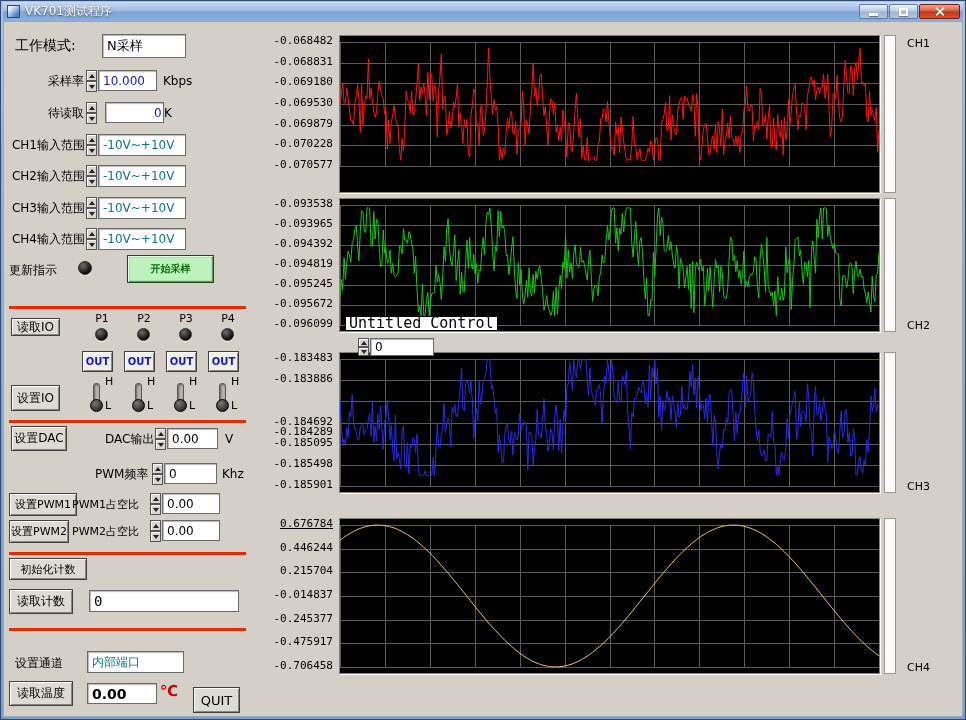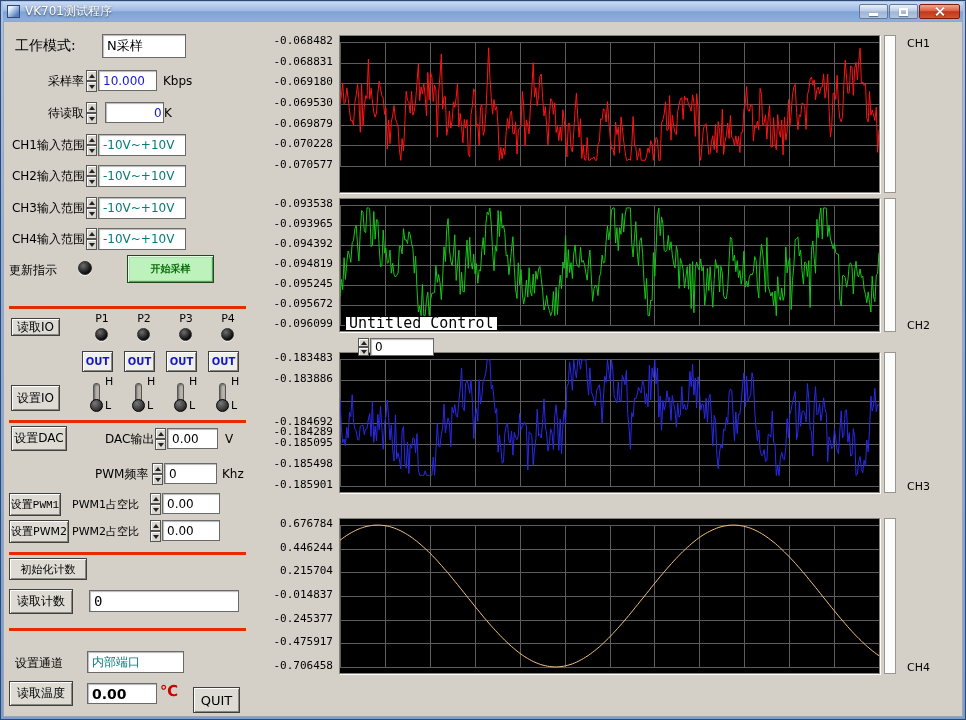--- a/index.html
+++ b/index.html
@@ -208,21 +208,21 @@
     <div class="sb">
         <span class="tri-up"></span>
       </div>
     <div class="sb">
         <span class="tri-down"></span>
       </div>
   </div>
   <div class="field" style="left:163px;top:462px;width:53px;height:21px;">0</div>
   <span class="lbl" style="left:221px;top:466px;">Khz</span>
 
-  <div class="btn" style="left:8px;top:492px;width:52px;height:23px;font-size:11px;font-family:Liberation Mono, monospace;">设置PWM1</div>
+  <div class="btn" style="left:8px;top:492px;width:68px;height:23px;font-size:11px;">设置PWM1</div>
   <span class="lbl" style="left:71px;top:497px;font-size:11px;">PWM1占空比</span>
   <div class="spin" style="left:149px;top:492px;height:22px;">
     <div class="sb">
         <span class="tri-up"></span>
       </div>
     <div class="sb">
         <span class="tri-down"></span>
       </div>
   </div>
   <div class="field" style="left:161px;top:492px;width:58px;height:21px;">0.00</div>
@@ -367,21 +367,21 @@
           <line x1="539.5" y1="6" x2="539.5" y2="133" stroke="#5c5c5c" stroke-width="1"></line>
           <polyline points="0.0,45.7 1.4,74.4 2.7,90.0 4.1,86.0 5.4,92.8 6.8,74.4 8.1,85.0 9.5,59.2 10.8,63.6 12.2,41.6 13.5,69.3 14.9,75.9 16.2,78.3 17.6,86.3 18.9,87.2 20.3,73.2 21.6,72.4 23.0,72.3 24.3,81.5 25.7,76.1 27.0,75.8 28.4,66.0 29.7,60.6 31.1,83.4 32.4,48.6 33.8,89.3 35.1,73.1 36.5,87.6 37.8,61.4 39.2,77.0 40.5,53.2 41.9,74.5 43.2,96.3 44.6,70.3 45.9,63.3 47.3,47.1 48.6,64.4 50.0,86.9 51.3,72.0 52.7,96.5 54.0,108.0 55.4,61.9 56.7,105.8 58.1,99.8 59.4,106.3 60.8,115.8 62.1,78.0 63.5,73.5 64.8,109.7 66.2,115.2 67.5,89.0 68.9,120.7 70.2,91.4 71.6,95.2 72.9,84.8 74.3,85.9 75.6,99.8 77.0,80.8 78.4,117.1 79.7,122.4 81.1,122.4 82.4,122.4 83.8,122.4 85.1,117.8 86.5,122.4 87.8,122.4 89.2,122.4 90.5,122.4 91.9,122.4 93.2,104.2 94.6,122.4 95.9,98.6 97.3,70.6 98.6,92.9 100.0,94.1 101.3,81.3 102.7,74.3 104.0,51.1 105.4,79.7 106.7,71.4 108.1,65.2 109.4,69.3 110.8,93.7 112.1,54.2 113.5,59.9 114.8,51.6 116.2,63.0 117.5,64.0 118.9,48.1 120.2,35.7 121.6,15.0 122.9,54.8 124.3,57.7 125.6,30.4 127.0,27.8 128.3,32.1 129.7,40.3 131.0,26.9 132.4,49.1 133.7,85.5 135.1,63.9 136.4,55.7 137.8,68.3 139.1,26.6 140.5,50.9 141.8,44.2 143.2,27.7 144.5,25.1 145.9,19.2 147.2,6.9 148.6,6.9 149.9,6.9 151.3,35.9 152.6,32.2 154.0,45.9 155.4,60.3 156.7,55.6 158.1,99.3 159.4,82.3 160.8,94.4 162.1,110.1 163.5,109.0 164.8,80.7 166.2,72.8 167.5,70.0 168.9,87.8 170.2,90.2 171.6,78.2 172.9,102.2 174.3,79.4 175.6,84.2 177.0,86.7 178.3,82.9 179.7,60.5 181.0,76.4 182.4,73.4 183.7,70.3 185.1,69.4 186.4,72.8 187.8,117.1 189.1,78.7 190.5,80.0 191.8,82.7 193.2,111.7 194.5,96.8 195.9,85.9 197.2,56.3 198.6,82.7 199.9,81.3 201.3,85.0 202.6,69.1 204.0,45.9 205.3,72.0 206.7,81.9 208.0,98.0 209.4,90.7 210.7,75.8 212.1,80.3 213.4,96.5 214.8,62.7 216.1,51.9 217.5,69.7 218.8,97.3 220.2,66.2 221.5,101.0 222.9,72.2 224.2,56.8 225.6,71.4 226.9,33.7 228.3,30.7 229.6,8.8 231.0,21.6 232.4,37.3 233.7,6.9 235.1,17.6 236.4,25.0 237.8,6.9 239.1,6.9 240.5,16.3 241.8,6.9 243.2,6.9 244.5,6.9 245.9,6.9 247.2,25.8 248.6,42.2 249.9,14.9 251.3,38.7 252.6,42.2 254.0,47.1 255.3,52.6 256.7,37.1 258.0,34.9 259.4,31.8 260.7,43.0 262.1,70.2 263.4,45.0 264.8,23.1 266.1,29.3 267.5,6.9 268.8,17.8 270.2,27.9 271.5,6.9 272.9,18.1 274.2,43.8 275.6,46.4 276.9,49.8 278.3,28.9 279.6,47.3 281.0,48.3 282.3,22.4 283.7,26.0 285.0,31.7 286.4,17.2 287.7,60.4 289.1,74.8 290.4,96.2 291.8,59.6 293.1,63.9 294.5,45.2 295.8,45.8 297.2,41.5 298.5,34.2 299.9,37.8 301.2,40.0 302.6,26.9 303.9,32.3 305.3,51.1 306.6,40.6 308.0,53.8 309.4,12.0 310.7,46.9 312.1,15.1 313.4,24.5 314.8,6.9 316.1,30.8 317.5,15.0 318.8,64.2 320.2,42.9 321.5,77.3 322.9,47.5 324.2,57.2 325.6,51.8 326.9,37.8 328.3,47.5 329.6,44.1 331.0,67.5 332.3,42.6 333.7,50.7 335.0,57.5 336.4,74.1 337.7,50.2 339.1,64.3 340.4,61.7 341.8,33.4 343.1,56.0 344.5,51.4 345.8,56.7 347.2,56.0 348.5,46.1 349.9,18.4 351.2,33.6 352.6,11.3 353.9,41.9 355.3,25.0 356.6,54.9 358.0,23.6 359.3,34.9 360.7,57.2 362.0,51.1 363.4,51.7 364.7,65.5 366.1,45.3 367.4,69.2 368.8,45.7 370.1,41.4 371.5,65.5 372.8,92.9 374.2,62.4 375.5,67.4 376.9,102.1 378.2,115.6 379.6,98.6 380.9,91.4 382.3,95.2 383.6,76.3 385.0,77.4 386.4,64.2 387.7,71.6 389.1,40.3 390.4,36.0 391.8,37.3 393.1,62.6 394.5,87.6 395.8,59.0 397.2,80.7 398.5,61.2 399.9,61.1 401.2,49.1 402.6,31.5 403.9,19.8 405.3,54.0 406.6,23.1 408.0,48.1 409.3,44.7 410.7,41.6 412.0,19.7 413.4,26.5 414.7,57.4 416.1,76.3 417.4,87.6 418.8,77.0 420.1,97.2 421.5,102.5 422.8,101.9 424.2,96.5 425.5,108.6 426.9,107.2 428.2,81.1 429.6,82.0 430.9,84.2 432.3,58.1 433.6,89.0 435.0,90.9 436.3,122.4 437.7,112.9 439.0,122.4 440.4,105.2 441.7,99.3 443.1,105.6 444.4,106.7 445.8,94.7 447.1,65.5 448.5,84.9 449.8,61.5 451.2,56.8 452.5,48.8 453.9,44.0 455.2,38.3 456.6,86.7 457.9,78.9 459.3,48.4 460.6,73.2 462.0,59.0 463.4,57.9 464.7,59.6 466.1,68.9 467.4,30.6 468.8,45.6 470.1,76.5 471.5,78.4 472.8,103.1 474.2,50.0 475.5,33.6 476.9,61.8 478.2,60.4 479.6,50.5 480.9,67.9 482.3,58.9 483.6,44.8 485.0,55.5 486.3,60.5 487.7,108.8 489.0,83.7 490.4,87.9 491.7,95.8 493.1,93.9 494.4,75.8 495.8,85.9 497.1,97.0 498.5,100.7 499.8,78.9 501.2,57.8 502.5,84.7 503.9,82.4 505.2,57.4 506.6,56.8 507.9,89.2 509.3,79.6 510.6,103.1 512.0,102.2 513.3,75.7 514.7,84.1 516.0,122.4 517.4,121.3 518.7,108.8 520.1,103.6 521.4,116.9 522.8,119.7 524.1,107.3 525.5,113.0 526.8,87.0 528.2,98.8 529.5,77.2 530.9,43.0 532.2,58.1 533.6,52.0 534.9,35.3 536.3,58.8 537.6,51.4 539.0,52.5" fill="none" stroke="#2a2ae8" stroke-width="1"></polyline>
         </svg>
       </div>
     <div class="strip"></div>
     <span class="chlab" style="bottom:0px;">CH3</span>
   </div>
 
   <div class="chart" style="top:517px;height:156px;">
     <div class="ticks">
-        <span style="top: -1px;">0.676784</span>
+        <span style="top: -1px; text-decoration: underline;">0.676784</span>
         <span style="top: 22.6667px;">0.446244</span>
         <span style="top: 46.3333px;">0.215704</span>
         <span style="top: 70px;">-0.014837</span>
         <span style="top: 93.6667px;">-0.245377</span>
         <span style="top: 117.333px;">-0.475917</span>
         <span style="top: 141px;">-0.706458</span>
       </div>
     <div class="plot">
         <svg width="539" height="154">
           <line x1="0" y1="6.5" x2="539" y2="6.5" stroke="#5c5c5c" stroke-width="1"></line>

